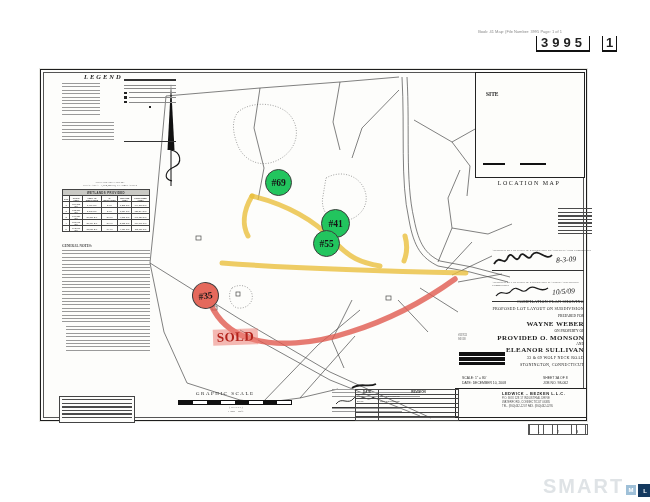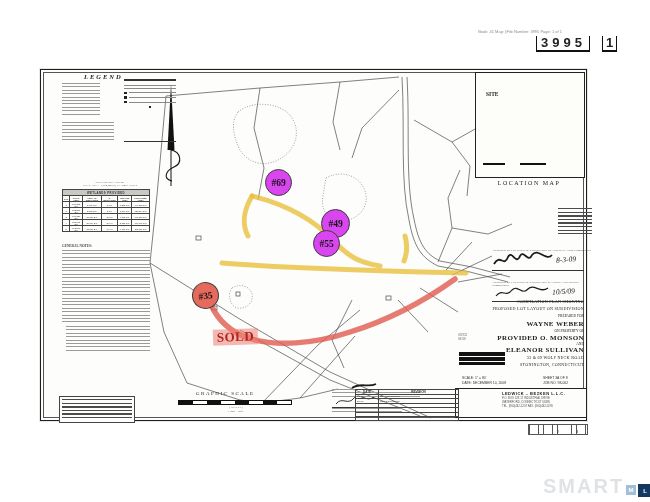--- a/index.html
+++ b/index.html
@@ -44,21 +44,21 @@
   #wetlands .band{background:#c9c9c4;font-weight:bold;font-size:2.8px;letter-spacing:.4px;}
   #notes-title{left:62px;top:244px;font-size:3.4px;font-weight:bold;color:#444;}
   #notes-block{left:62px;top:250px;width:88px;height:72px;}
   #notes-block2{left:66px;top:326px;width:84px;height:26px;}
   #corner-note{left:59px;top:396px;width:70px;height:21px;border:1px solid #444;padding:2px;background:#fdfdfb;}
   #corner-note .inner{width:100%;height:100%;}
 
   
   .badge{width:25px;height:25px;border-radius:50%;border:1px solid #3d3d3d;display:flex;align-items:center;
          justify-content:center;font-weight:bold;font-size:9.5px;z-index:4;color:#151515;}
-  .badge.yellow{background:#d946ef;}
+  .badge.yellow{background:#22c55e;}
   .badge.red{background:#e5695c;}
   #sold{left:213px;top:329px;width:45px;height:16px;background:rgba(236,128,118,.55);z-index:4;
         display:flex;align-items:center;justify-content:center;font-weight:bold;font-size:13px;
         color:#b3231c;letter-spacing:.5px;transform:rotate(-2deg);}
 
   
   #locmap{left:475px;top:72px;width:108px;height:104px;border:1.2px solid #222;background:#fdfdfa;z-index:3;}
   #site-label{left:486px;top:91px;font-size:5.5px;font-weight:bold;z-index:4;}
   #locmap-caption{left:475px;top:180px;width:108px;text-align:center;font-size:6px;letter-spacing:1.5px;z-index:3;}
   .locscale{height:2px;background:#111;z-index:4;}
@@ -300,21 +300,21 @@
   <div class="abs z3 tlines" style="left:470px;top:200px;width:16px;"></div>
   <div class="abs z3 tlines" style="left:492px;top:252px;width:14px;"></div>
   <div class="abs z3 tlines" style="left:330px;top:356px;width:18px;"></div>
   <div class="abs z3 tlines" style="left:300px;top:412px;width:20px;"></div>
   <div class="abs z3 tlines" style="left:236px;top:346px;width:12px;"></div>
 
   <div class="abs badge yellow" style="left:265px;top:169px;">
     <span>#69</span>
     </div>
   <div class="abs badge yellow" style="left:321px;top:209px;width:27px;height:27px;">
-    <span>#49</span>
+    <span>#41</span>
     </div>
   <div class="abs badge yellow" style="left:269px;top:230px;margin-left:44px;">
     <span>#55</span>
     </div>
   <div class="abs badge red" style="left:192px;top:282px;transform:rotate(-8deg);">
     <span>#35</span>
     </div>
   <div class="abs" id="sold">SOLD</div>
 
   <div class="abs" id="locmap"></div>

